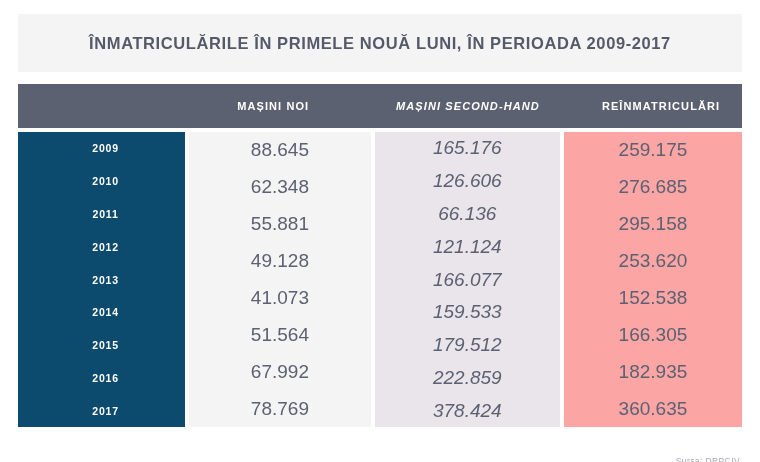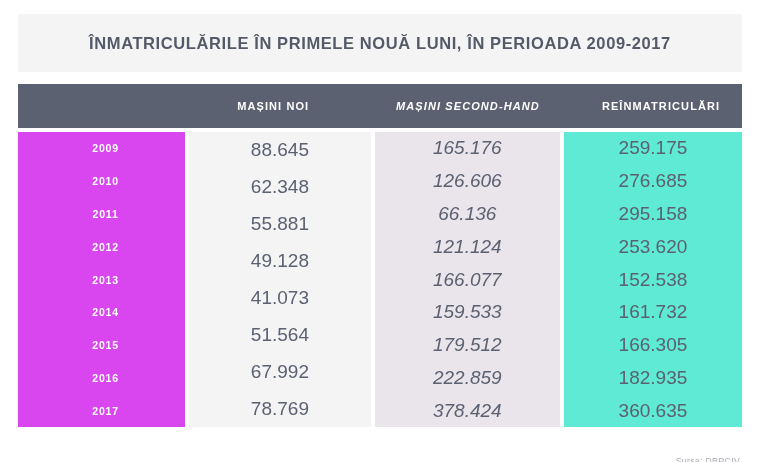--- a/index.html
+++ b/index.html
@@ -63,33 +63,33 @@
   .body-row {
     display: flex;
     height: 295px;
     margin-top: 4px;
   }
   .col {
     display: flex;
     flex-direction: column;
   }
   .col-year {
-    background: #d946ef;
+    background: #0c4a6e;
     padding-left: 8px;
   }
   .col-new {
     background: #f4f4f5;
     margin-left: 4px;
   }
   .col-second {
     background: #e9e5ea;
     margin-left: 4px;
   }
   .col-re {
-    background: #5eead4;
+    background: #fca5a5;
     margin-left: 4px;
   }
   .cell {
     flex: 1 1 0;
     display: flex;
     align-items: center;
     justify-content: center;
     font-size: 19px;
     color: #5c6172;
   }
@@ -162,21 +162,20 @@
         <div class="cell">222.859</div>
         <div class="cell">378.424</div>
       </div>
 
       <div class="col col-re c-re">
         <div class="cell">259.175</div>
         <div class="cell">276.685</div>
         <div class="cell">295.158</div>
         <div class="cell">253.620</div>
         <div class="cell">152.538</div>
-        <div class="cell">161.732</div>
         <div class="cell">166.305</div>
         <div class="cell">182.935</div>
         <div class="cell">360.635</div>
       </div>
 
     </div>
   </div>
 
   <div class="source">Sursa: DRPCIV</div>
 

